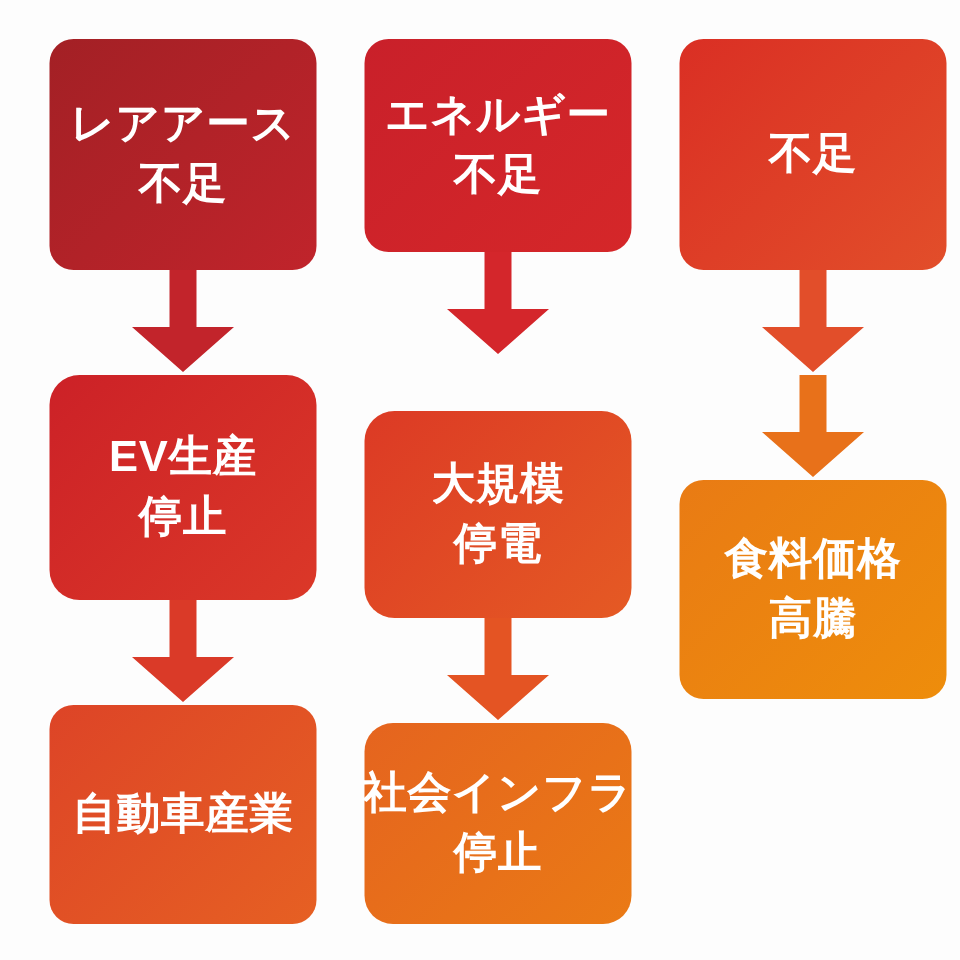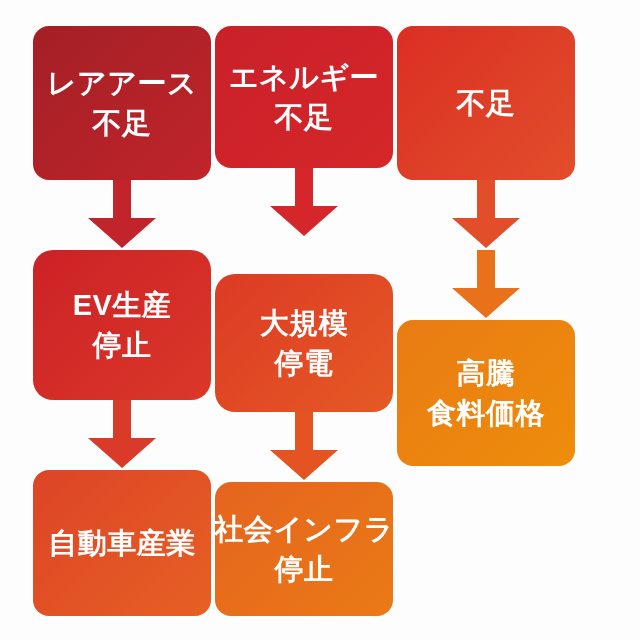--- a/index.html
+++ b/index.html
@@ -12,21 +12,21 @@
     background: #fdfdfd;
     font-family: "Liberation Sans", "DejaVu Sans", sans-serif;
     overflow: hidden;
   }
   .canvas {
     box-sizing: border-box;
     width: 640px;
     height: 640px;
     padding: 26px 33px 24px 33px;
     display: flex;
-    gap: 4px;
+    gap: 32px;
   }
   .col {
     width: 178px;
     display: flex;
     flex-direction: column;
     align-items: center;
   }
   .node {
     box-sizing: border-box;
     width: 178px;
@@ -101,39 +101,39 @@
     </div>
     <div class="node h2" style="background: linear-gradient(135deg, rgb(220, 58, 37), rgb(229, 90, 36)); margin-top: 36px;">
       <span>大規模</span>
       <span>停電</span>
     </div>
     <div class="arrow-wrap">
       <svg viewBox="0 0 70 70" aria-hidden="true" style="color: rgb(228, 84, 35);">
         <polygon points="26,0 44,0 44,38 69,38 35,68 1,38 26,38"></polygon>
       </svg>
     </div>
-    <div class="node h3" style="background: linear-gradient(135deg, rgb(229, 100, 31), rgb(234, 122, 21));">
+    <div class="node h3" style="background: linear-gradient(135deg, rgb(229, 100, 31), rgb(234, 122, 21)); border-radius: 19px;">
       <span>社会インフラ</span>
       <span>停止</span>
     </div>
   </div>
 
   <div class="col">
     <div class="node h1" style="background: linear-gradient(135deg, rgb(218, 47, 36), rgb(226, 78, 42));">
       <span>不足</span>
     </div>
     <div class="arrow-wrap">
       <svg viewBox="0 0 70 70" aria-hidden="true" style="color: rgb(226, 78, 42);">
         <polygon points="26,0 44,0 44,38 69,38 35,68 1,38 26,38"></polygon>
       </svg>
     </div>
     <div class="arrow-wrap">
       <svg viewBox="0 0 70 70" aria-hidden="true" style="color: rgb(232, 113, 26);">
         <polygon points="26,0 44,0 44,38 69,38 35,68 1,38 26,38"></polygon>
       </svg>
     </div>
     <div class="node h3" style="background: linear-gradient(135deg, rgb(233, 123, 20), rgb(238, 141, 11));">
+      <span>食料価格</span>
       <span>高騰</span>
-      <span>食料価格</span>
     </div>
   </div>
 
 </div>
 
 </body></html>

